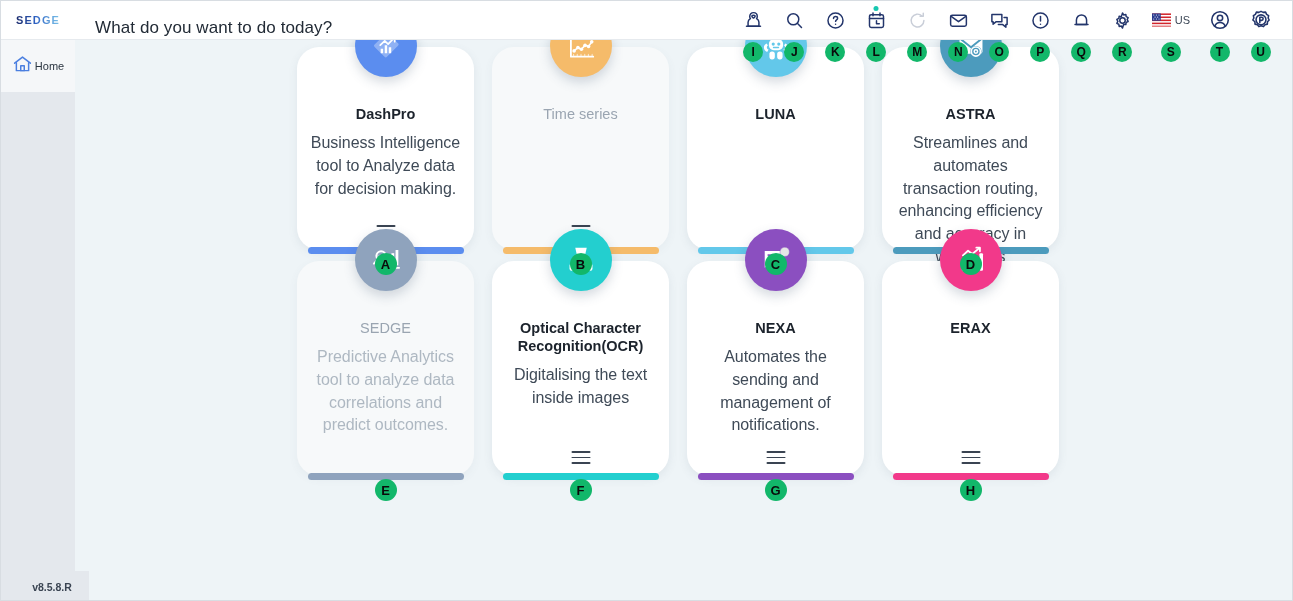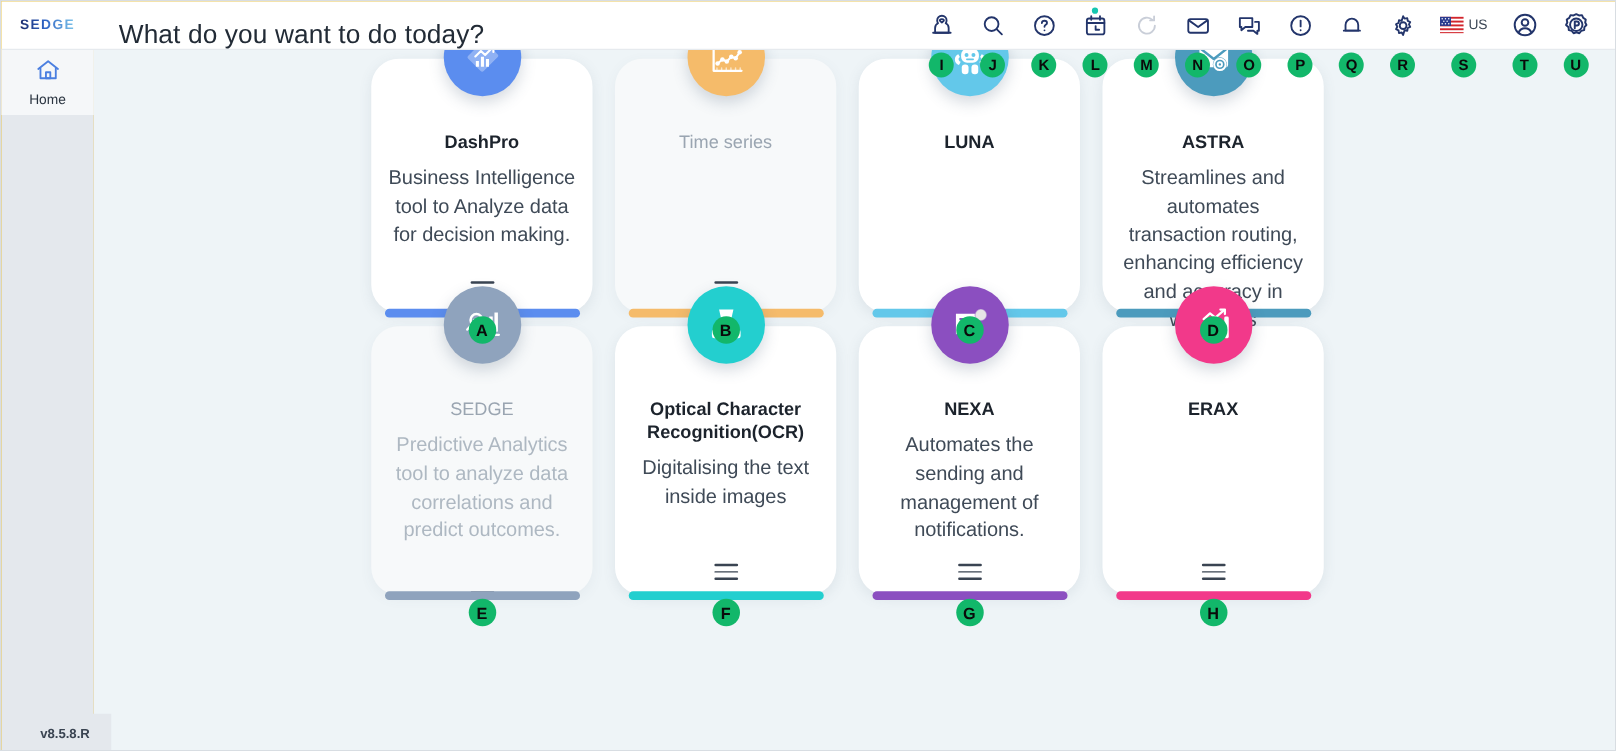--- a/index.html
+++ b/index.html
@@ -5,21 +5,21 @@
   * { box-sizing: border-box; margin: 0; padding: 0; }
   html, body {
     width: 1293px; height: 601px;
     font-family: "Liberation Sans", sans-serif;
     background: #ffffff;
     overflow: hidden;
   }
   #app {
     position: relative;
     width: 1293px; height: 601px;
-    background: #eab308;
+    background: #d946ef;
     border: 1px solid #d8dde2;
     overflow: hidden;
   }
 
   
   #header {
     position: absolute; top: 0; left: 0;
     width: 1293px; height: 39px;
     background: #ffffff;
     display: flex; align-items: center;
@@ -31,21 +31,21 @@
     display: flex; align-items: center; justify-content: center;
   }
   #logo .logotext {
     font-size: 11px; font-weight: bold; letter-spacing: 1.1px;
     background: linear-gradient(90deg, #1b2a6b 0%, #2f63c4 45%, #7cc4ea 100%);
     -webkit-background-clip: text; background-clip: text;
     -webkit-text-fill-color: transparent; color: #2f63c4;
   }
   #header-title {
     flex: 1;
-    font-size: 21px; color: #222b36;
+    font-size: 17px; color: #222b36;
     padding-left: 20px; letter-spacing: .1px; margin-top: 16px;
   }
   #header-icons {
     display: flex; align-items: center;
     gap: 18px; padding-right: 22px;
   }
   .hicon {
     width: 23px; height: 23px;
     display: flex; align-items: center; justify-content: center;
     position: relative; cursor: pointer;
@@ -78,21 +78,21 @@
   #sidebar {
     position: absolute; top: 39px; left: 0;
     width: 74px; height: 562px;
     background: #e4e8ed;
     display: flex; flex-direction: column;
     align-items: center;
     z-index: 20;
   }
   .sb-item {
     width: 74px; height: 52px;
-    display: flex; flex-direction: column;
+    display: flex; flex-direction: row;
     align-items: center; justify-content: center;
     gap: 2px; cursor: pointer;
   }
   .sb-item.active { background: #f5f7f9; }
   .sb-item .sb-label {
     font-size: 11px; color: #2a3440;
   }
   .sb-item .sb-ico { color: #4b7fe0; display:block; }
   #version {
     position: absolute; bottom: 0; left: 14px;

